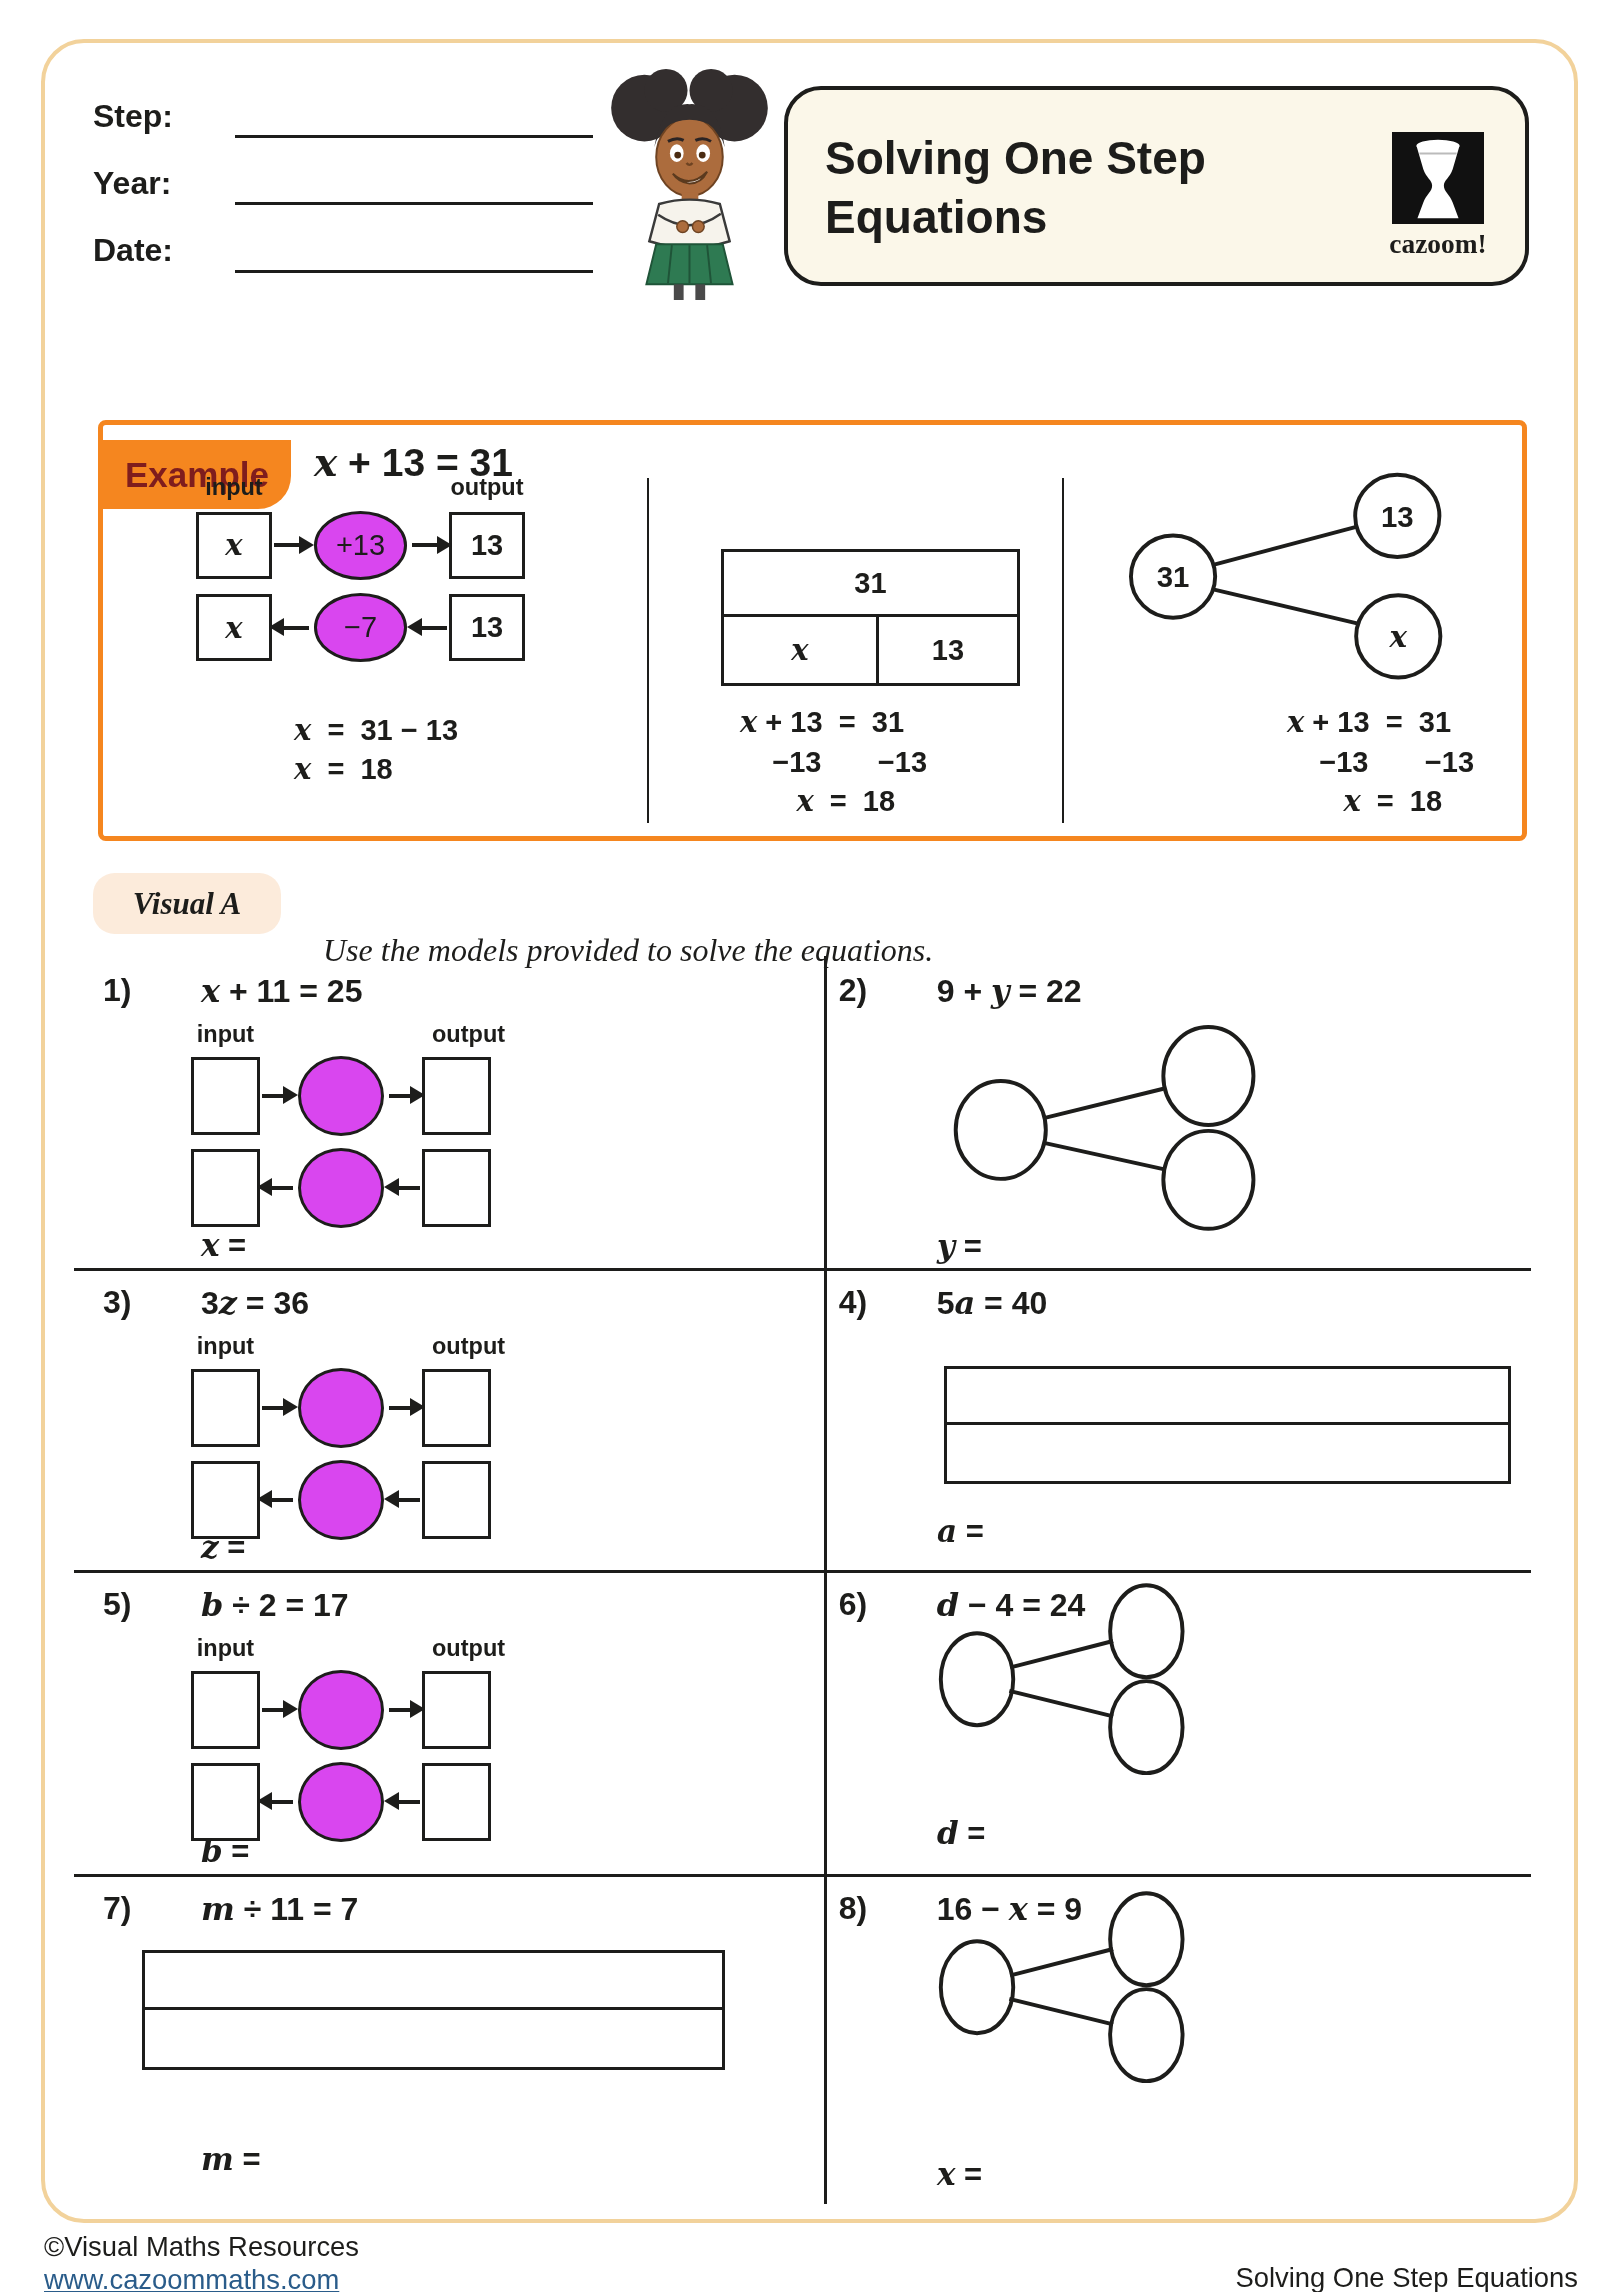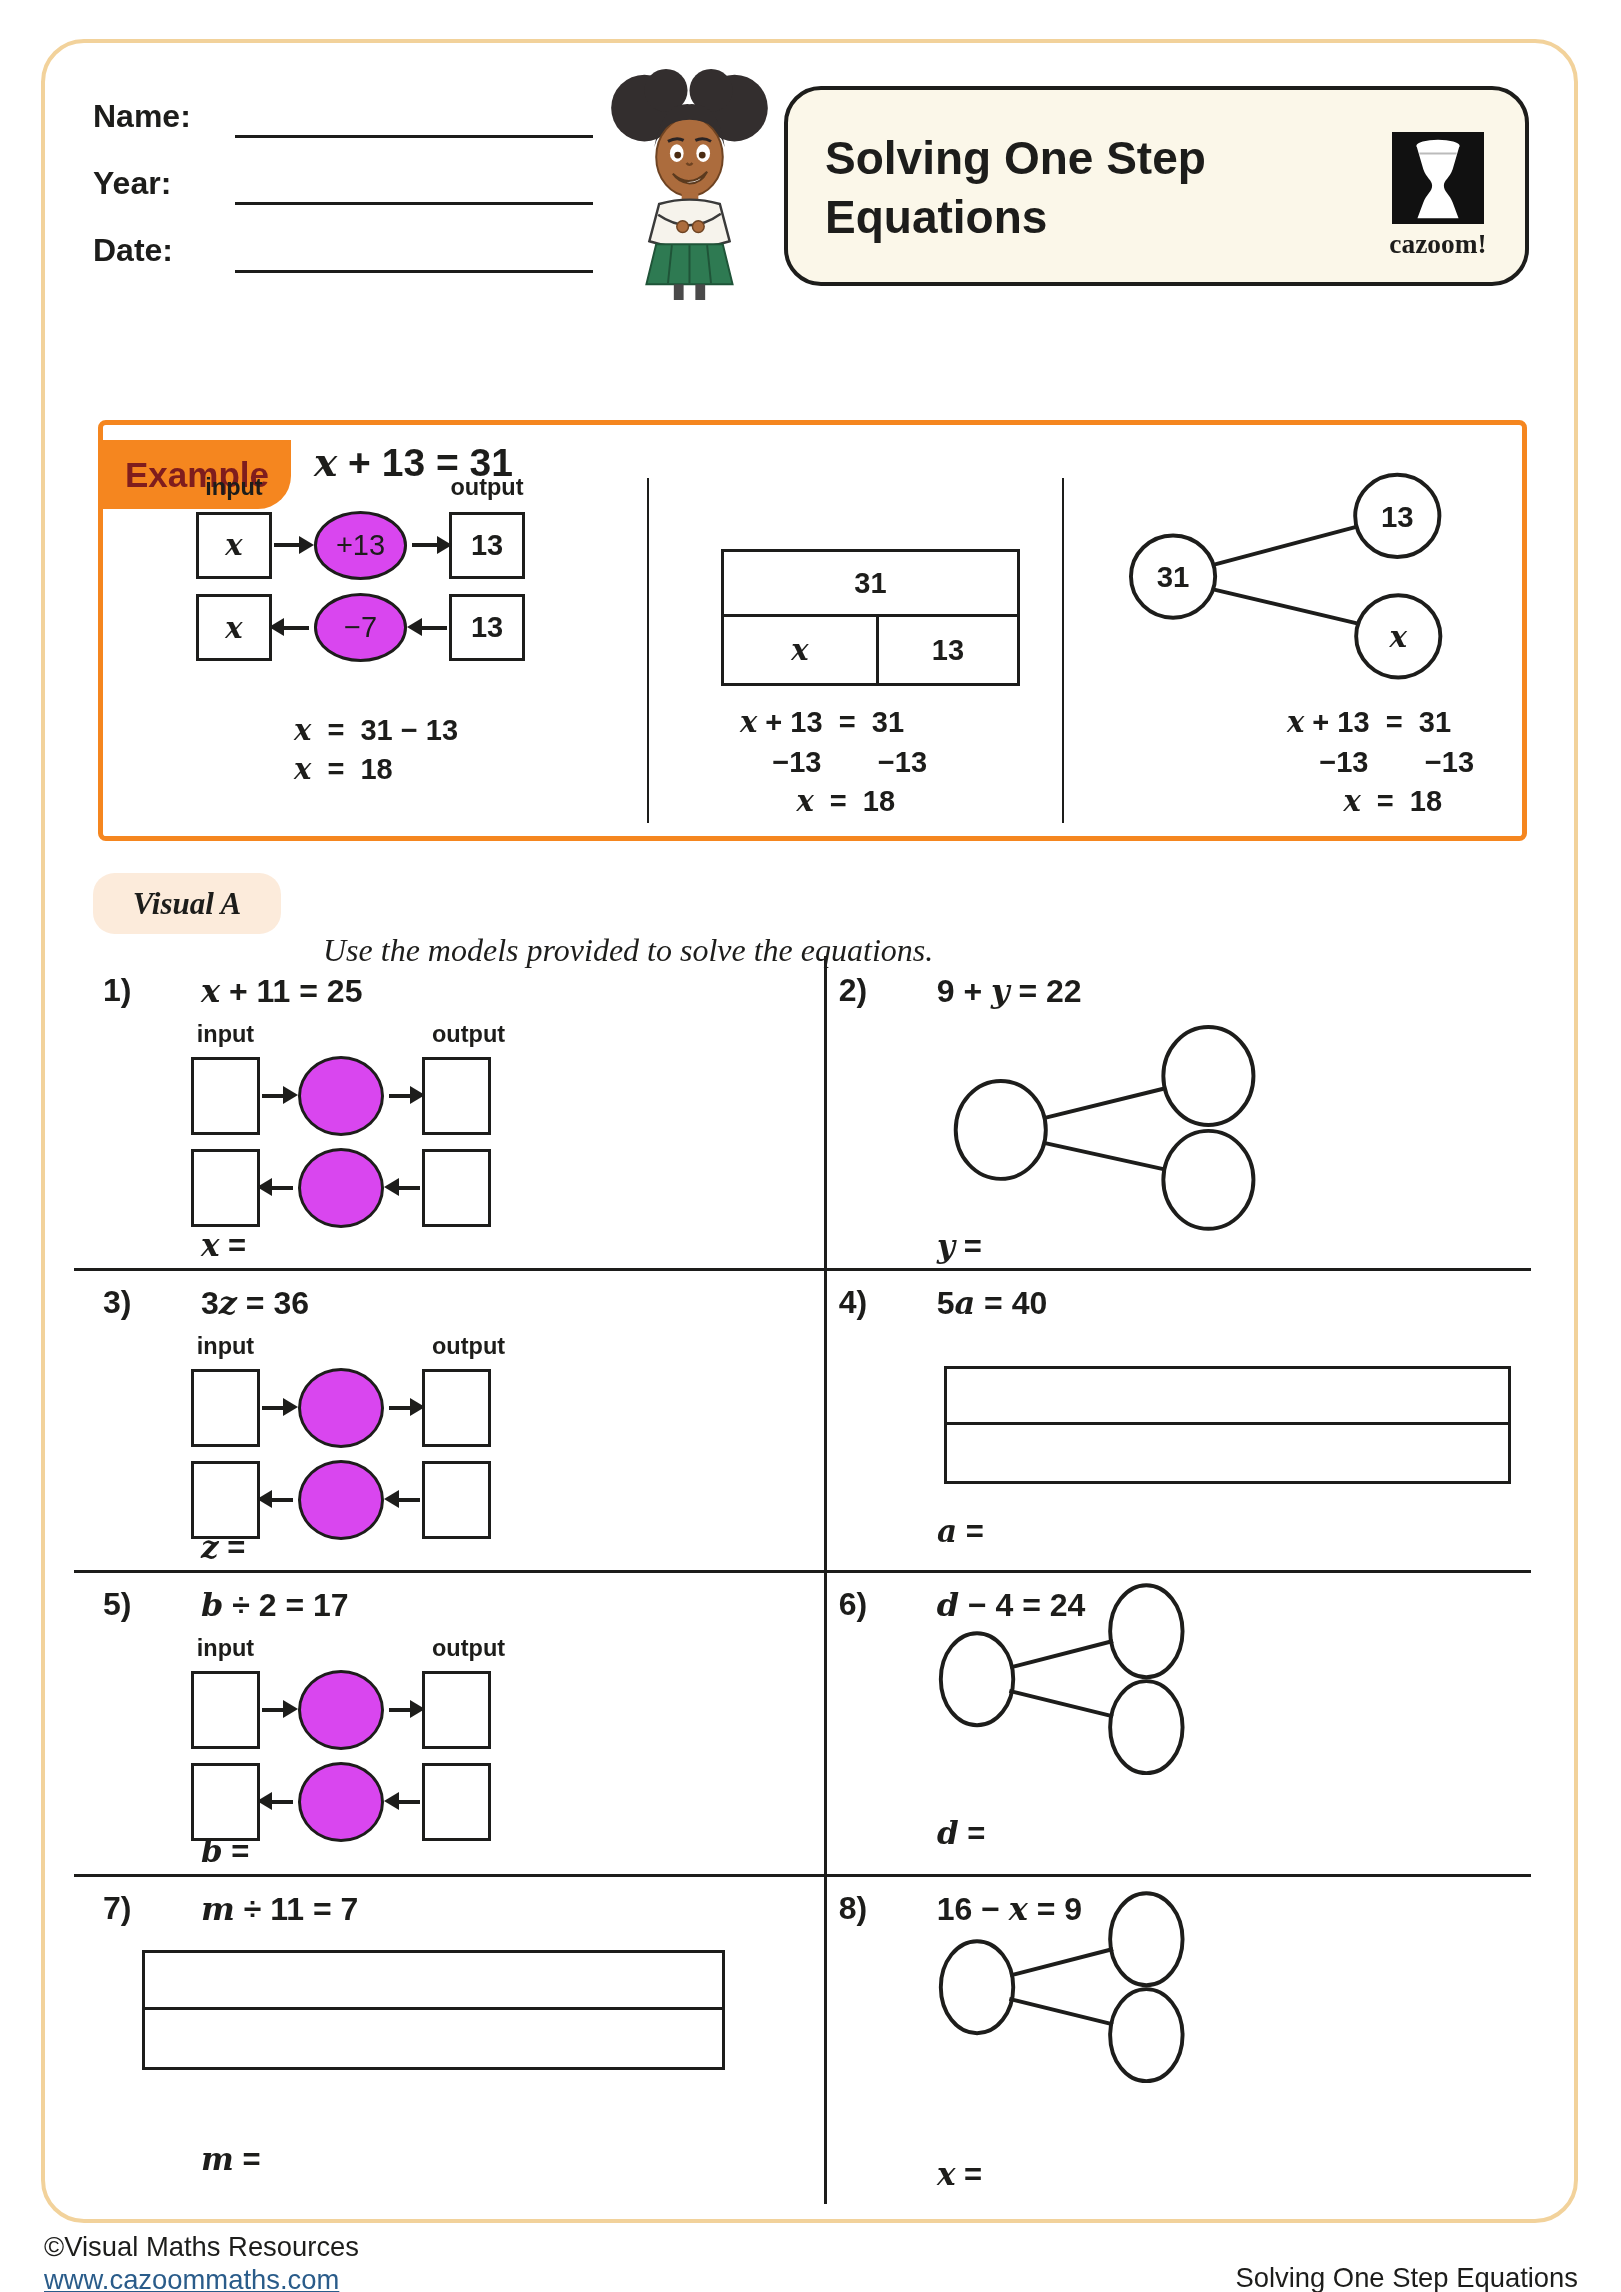--- a/index.html
+++ b/index.html
@@ -104,21 +104,21 @@
   .foot-link { position:absolute; left:44px; top:2264px; font-size:27.4px; color:#2A5C8A;
     text-decoration:underline; }
   .foot-title { position:absolute; right:43px; top:2262px; font-size:27.4px; }
 </style>
 </head>
 <body>
 
 <div class="page">
   <div class="outer-frame"></div>
 
-  <div class="field-label" style="left:93px; top:98px;">Name:</div>
+  <div class="field-label" style="left:93px; top:98px;">Step:</div>
   <div class="write-line" style="left:235px; top:135px;"></div>
   <div class="field-label" style="left:93px; top:165px;">Year:</div>
   <div class="write-line" style="left:235px; top:202px;"></div>
   <div class="field-label" style="left:93px; top:232px;">Date:</div>
   <div class="write-line" style="left:235px; top:270px;"></div>
 
   <svg style="position:absolute; left:603px; top:65px;" width="172" height="235" viewBox="0 0 175 240">
     <circle cx="42" cy="44" r="34" fill="#332E2E"></circle>
     <circle cx="134" cy="44" r="34" fill="#332E2E"></circle>
     <circle cx="64" cy="26" r="22" fill="#332E2E"></circle>

